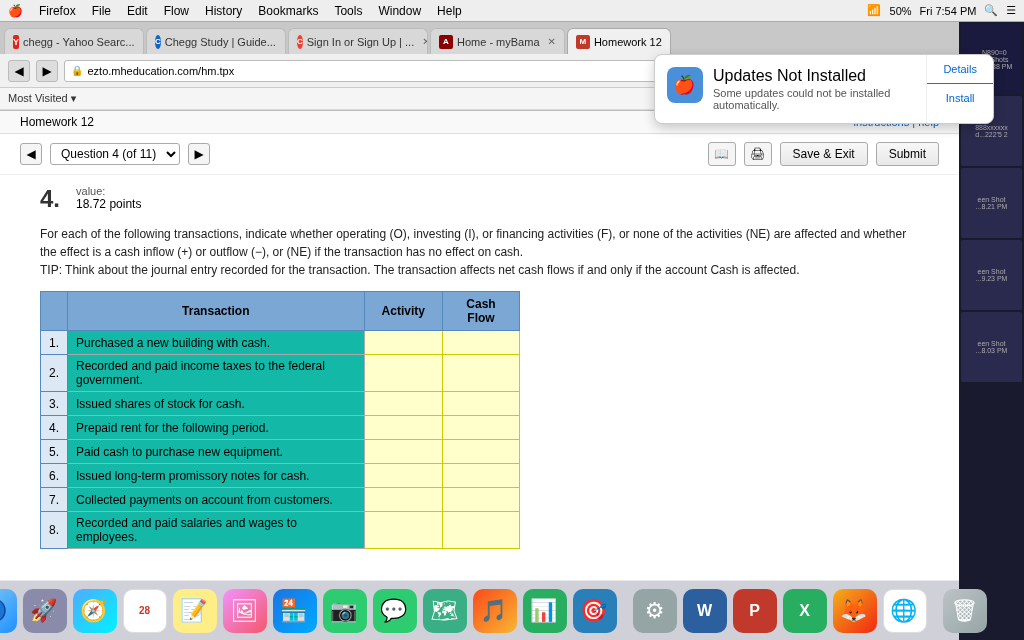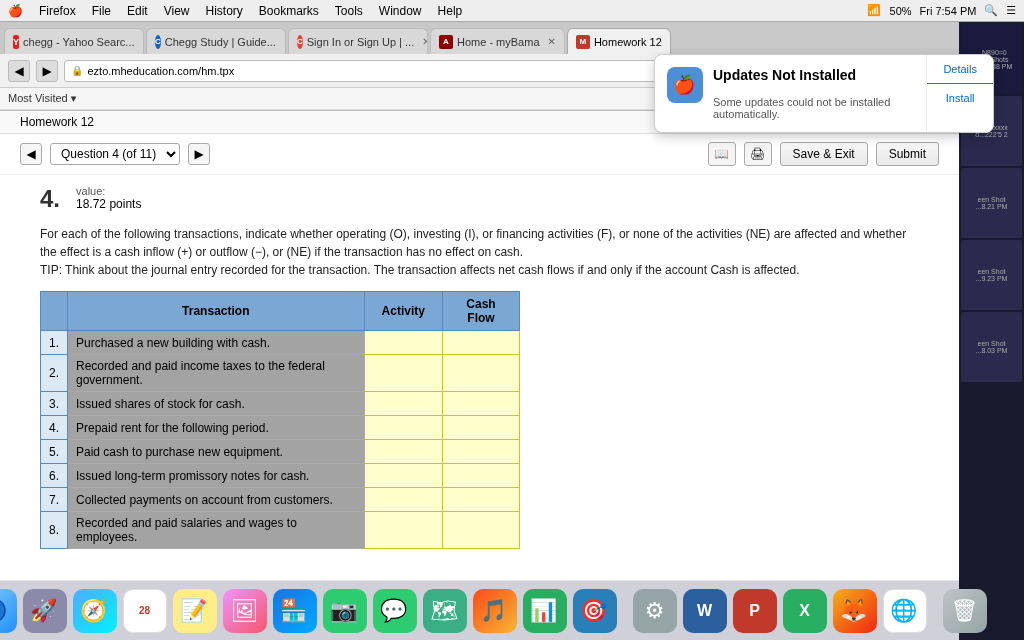--- a/index.html
+++ b/index.html
@@ -152,23 +152,23 @@
       background: #4a90d9;
       border-radius: 8px;
       display: flex;
       align-items: center;
       justify-content: center;
       flex-shrink: 0;
       color: white;
       font-size: 18px;
     }
     .notification-text .title {
-      font-size: 14px;
-      font-weight: bold;
-      margin-bottom: 13px;
+      font-size: 16px;
+      font-weight: normal;
+      margin-bottom: 2px;
     }
     .notification-text .subtitle {
       font-size: 11px;
       color: #555;
     }
     .notification-actions {
       display: flex;
       flex-direction: column;
       border-left: 1px solid #eee;
     }
@@ -316,21 +316,21 @@
       padding: 4px 8px;
       vertical-align: middle;
     }
     .hw-table td.num-cell {
       background: #dde8f5;
       text-align: center;
       width: 24px;
       border: 1px solid #5588bb;
     }
     .hw-table td.transaction-cell {
-      background: #a3a3a3;
+      background: #14b8a6;
     }
     .hw-table td.input-cell {
       background: #ffffcc;
       border: 1px solid #cccc00;
       width: 80px;
     }
 
     
     .dock {
       position: fixed;
@@ -389,21 +389,21 @@
     .tab-favicon-hw { background: #c0392b; color: white; font-size: 8px; font-weight: bold; border-radius: 2px; width: 14px; height: 14px; display: inline-flex; align-items: center; justify-content: center; }
   </style>
 </head>
 <body>
 
 <div class="menu-bar">
   <span>🍎</span>
   <span>Firefox</span>
   <span>File</span>
   <span>Edit</span>
-  <span>View</span>
+  <span>Flow</span>
   <span>History</span>
   <span>Bookmarks</span>
   <span>Tools</span>
   <span>Window</span>
   <span>Help</span>
   <div class="right-icons">
     <span>📶</span>
     <span>50%</span>
     <span>Fri 7:54 PM</span>
     <span>🔍</span>

